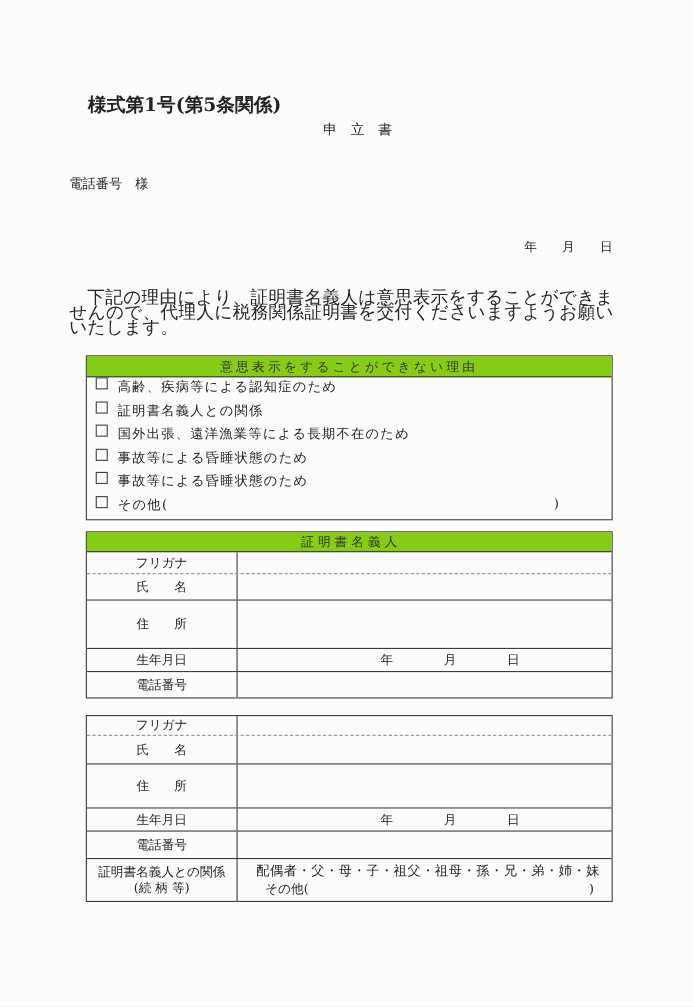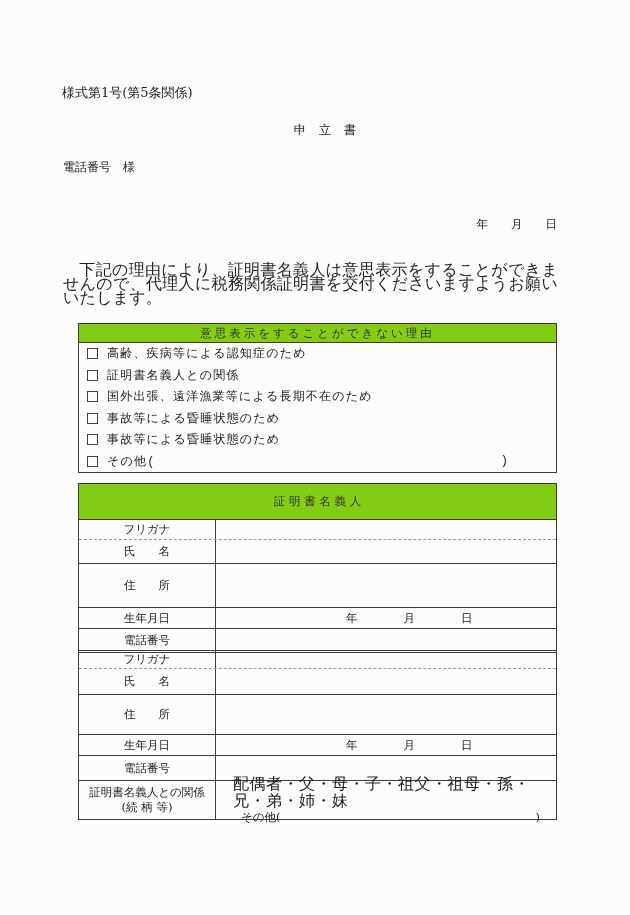--- a/index.html
+++ b/index.html
@@ -8,61 +8,61 @@
     position:relative;
     width:630px; height:915px;
     margin:0 auto;
     background:#fcfcfc;
     font-family:"DejaVu Serif","Liberation Serif",serif;
     color:#222;
     overflow:hidden;
   }
   .abs { position:absolute; }
 
-  #form-code   { left:62px;  top:84px;  font-size:13px; }
-  #title       { left:20px;  right:0;   top:122px; text-align:center; font-size:12.5px; }
+  #form-code   { left:80px;  top:84px;  font-size:17px;font-weight:bold; }
+  #title       { left:20px;  right:0;   top:110px; text-align:center; font-size:12.5px; }
   #addressee   { left:63px;  top:159px; font-size:12px; }
   #date-top    { right:73px; top:217px; font-size:11.5px; }
   #paragraph   { left:63px;  top:263px; width:495px; font-size:16px;
                  line-height:14px; letter-spacing:0.2px; text-align:justify; }
 
   
   .tbl { position:absolute; left:78px; width:479px;
          border:1px solid #3c3c3c; background:transparent; }
   .tbl-header { background:#84cc16; border-bottom:1px solid #3c3c3c;
                 text-align:center; font-size:11.5px; color:#333;
                 display:flex; align-items:center; justify-content:center; }
 
   
   #reason-table { top:323px; }
   #reason-table .tbl-header { height:19px; letter-spacing:3px; }
-  .chk-row { height:21.5px; display:flex; align-items:center;
-             padding-left:8px; font-size:12px; letter-spacing:1.2px;font-family:Liberation Mono, monospace; }
+  .chk-row { height:21.5px; display:flex; align-items:flex-start;
+             padding-left:8px; font-size:12px; letter-spacing:1.2px; }
   .chk-box { width:11px; height:11px; border:1px solid #3f3f3f;
              background:#fcfcfc; margin-right:9px; flex:none; }
   .chk-row .paren-close { margin-left:auto; margin-right:48px; letter-spacing:0; }
 
   
   .p-row { display:flex; border-top:1px solid #3c3c3c; }
   .p-row.first { border-top:none; }
   .p-row.dashed-top { border-top:1px dashed #9a9a9a; }
   .label-cell { width:137px; border-right:1px solid #3c3c3c;
                 display:flex; flex-direction:column; align-items:center;
                 justify-content:center; font-size:11.5px; text-align:center; }
   .value-cell { flex:1; display:flex; align-items:center; font-size:11.5px; }
   .value-cell.date { padding-left:130px; }
   .value-cell.col { flex-direction:column; align-items:stretch; justify-content:center; }
-  .opt-line  { padding-left:17px; font-size:16px; letter-spacing:0.5px; line-height:17px; }
+  .opt-line  { padding-left:17px; font-size:12px; letter-spacing:0.5px; line-height:17px; }
   .other-line{ display:flex; padding-left:25px; padding-right:16px;
                font-size:11.5px; line-height:17px; }
   .other-line .paren-close { margin-left:auto; }
   .rel-label { line-height:15px; }
 
   #holder-table { top:483px; }
-  #holder-table .tbl-header { height:36px; }
+  #holder-table .tbl-header { height:18px; }
   #holder-table .r-furigana { height:19px; }
   #holder-table .r-name     { height:24px; }
   #holder-table .r-address  { height:44px; }
   #holder-table .r-birth    { height:21px; }
   #holder-table .r-phone    { height:24px; }
 
   #agent-table { top:650px; }
   #agent-table .tbl-header { height:16px; }
   #agent-table .r-furigana { height:17px; }
   #agent-table .r-name     { height:26px; }

